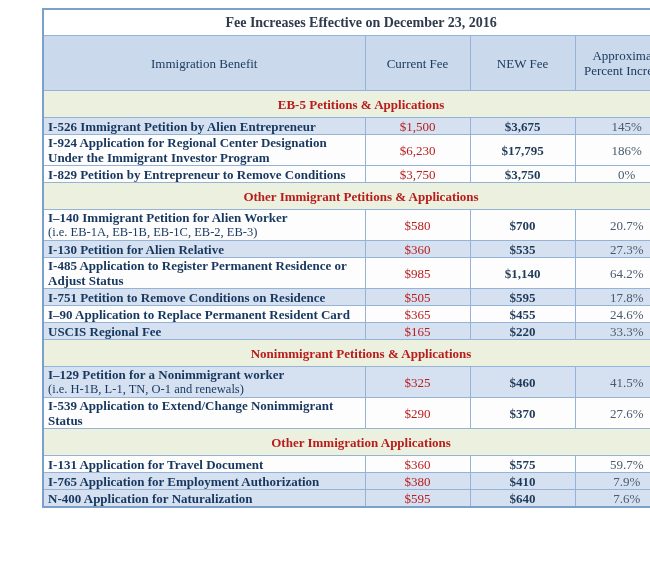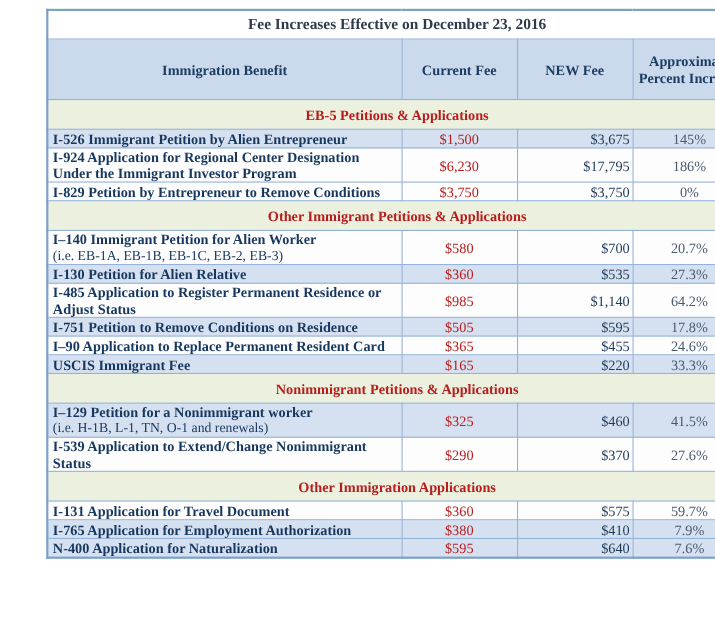--- a/index.html
+++ b/index.html
@@ -42,21 +42,21 @@
     background: #ffffff;
     text-align: center;
     font-weight: bold;
     font-size: 14px;
     height: 25px;
     color: #2f3b4c;
   }
   .header-row th {
     background: #cbd9ec;
     text-align: center;
-    font-weight: bold;
+    font-weight: normal;
     height: 54px;
     color: #1c3c61;
   }
   .section-cell {
     background: #ebf1de;
     text-align: center;
     font-weight: bold;
     height: 26px;
     color: #b91c1c;
   }
@@ -76,22 +76,22 @@
   .benefit-sub {
     display: block;
     font-weight: normal;
     font-size: 12.5px;
   }
   .fee-cell {
     text-align: center;
     color: #b91c1c;
   }
   .new-fee-cell {
-    text-align: right;
-    font-weight: normal;
+    text-align: center;
+    font-weight: bold;
     color: #1f3a58;
   }
   .pct-cell {
     text-align: center;
     color: #4a5a6e;
   }
 </style>
 </head>
 <body>
 
@@ -163,21 +163,21 @@
           <td class="new-fee-cell">$595</td>
           <td class="pct-cell">17.8%</td>
         </tr>
         <tr class="data-row">
           <td class="benefit-cell"><span class="benefit-main">I–90 Application to Replace Permanent Resident Card</span></td>
           <td class="fee-cell">$365</td>
           <td class="new-fee-cell">$455</td>
           <td class="pct-cell">24.6%</td>
         </tr>
         <tr class="data-row shaded">
-          <td class="benefit-cell"><span class="benefit-main">USCIS Immigrant Fee</span></td>
+          <td class="benefit-cell"><span class="benefit-main">USCIS Regional Fee</span></td>
           <td class="fee-cell">$165</td>
           <td class="new-fee-cell">$220</td>
           <td class="pct-cell">33.3%</td>
         </tr>
         <tr class="section-row">
           <td class="section-cell" colspan="4">Nonimmigrant Petitions &amp; Applications</td>
         </tr>
         <tr class="data-row shaded">
           <td class="benefit-cell"><span class="benefit-main">I–129 Petition for a Nonimmigrant worker</span><span class="benefit-sub">(i.e. H-1B, L-1, TN, O-1 and renewals)</span></td>
           <td class="fee-cell">$325</td>

